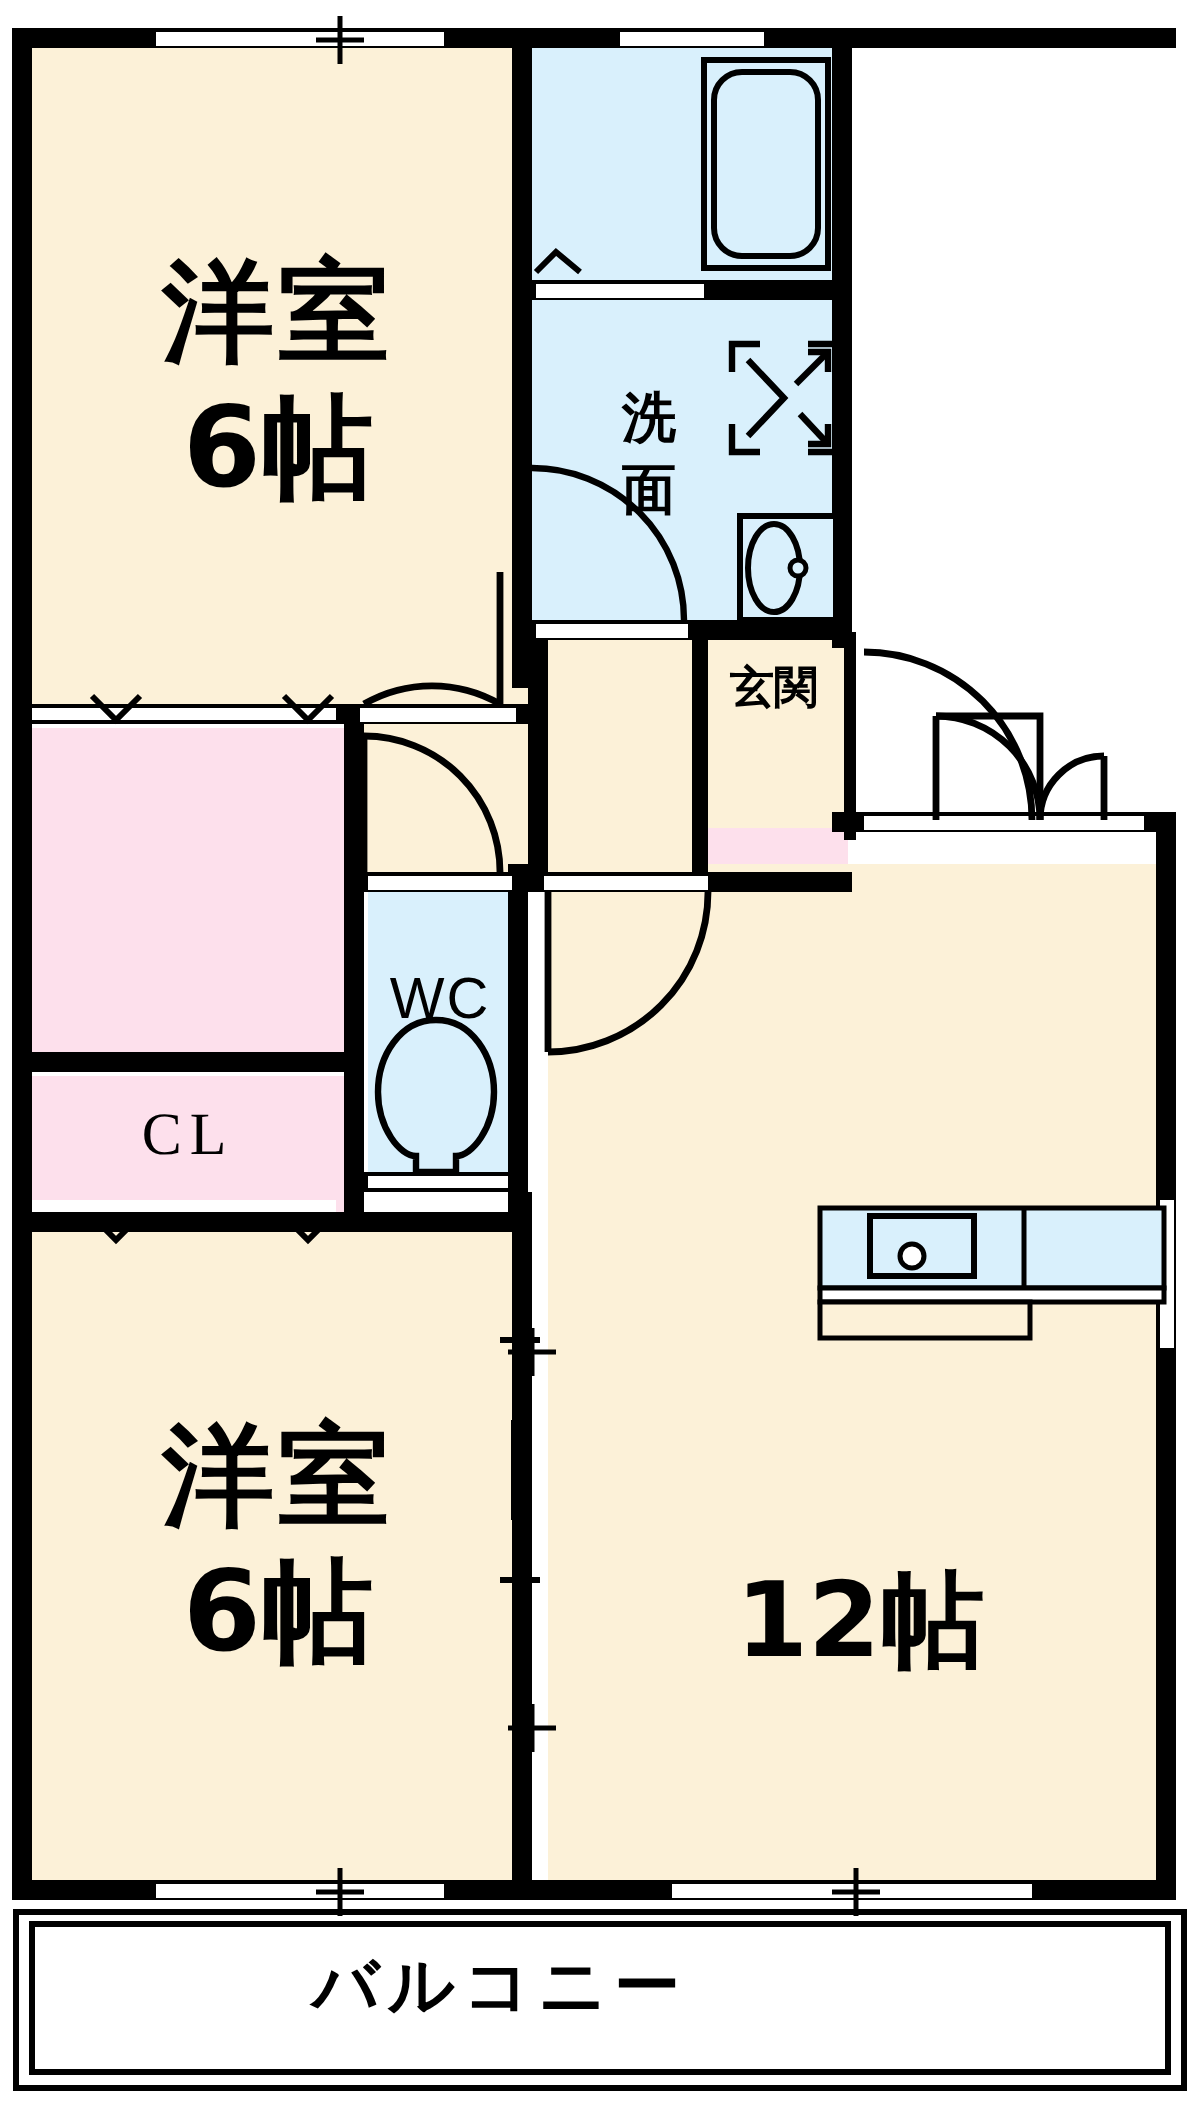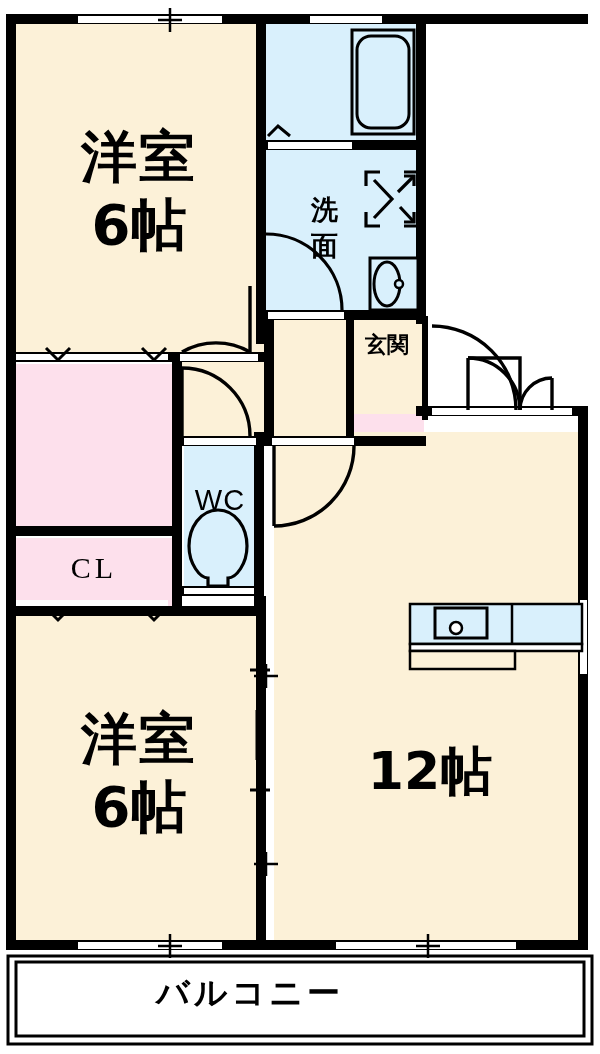--- a/index.html
+++ b/index.html
@@ -226,20 +226,20 @@
 
   <div class="lbl jp" style="left:298px;top:192px;width:40px;font-size:27px;line-height:1.35;white-space:normal;word-break:break-all;text-align:right;">洗面</div>
 
   <div class="lbl jp" style="left:362px;top:331px;width:50px;font-size:22px;line-height:1.25;white-space:normal;word-break:break-all;">玄関</div>
 
 
   <div class="lbl lat" style="left:14px;top:552px;width:160px;font-size:30px;letter-spacing:4px;font-family:Liberation Serif, serif;">CL</div>
 
   <div class="lbl lat" style="left:184px;top:456px;width:72px;font-size:29px;letter-spacing:1px;margin-top:29px;">WC</div>
 
-  <div class="lbl jp" style="left:300px;top:744px;width:260px;font-size:52px;">12帖</div>
+  <div class="lbl jp" style="left:300px;top:784px;width:260px;font-size:52px;">12帖</div>
 
   <div class="lbl jp" style="left:39px;top:710px;width:200px;font-size:56px;letter-spacing:2px;">洋室</div>
   <div class="lbl jp" style="left:39px;top:778px;width:200px;font-size:56px;">6帖</div>
 
   <div class="lbl jp" style="left:8px;top:976px;width:484px;font-size:33px;letter-spacing:4px;">バルコニー</div>
 
 </div>
 
 </body></html>

